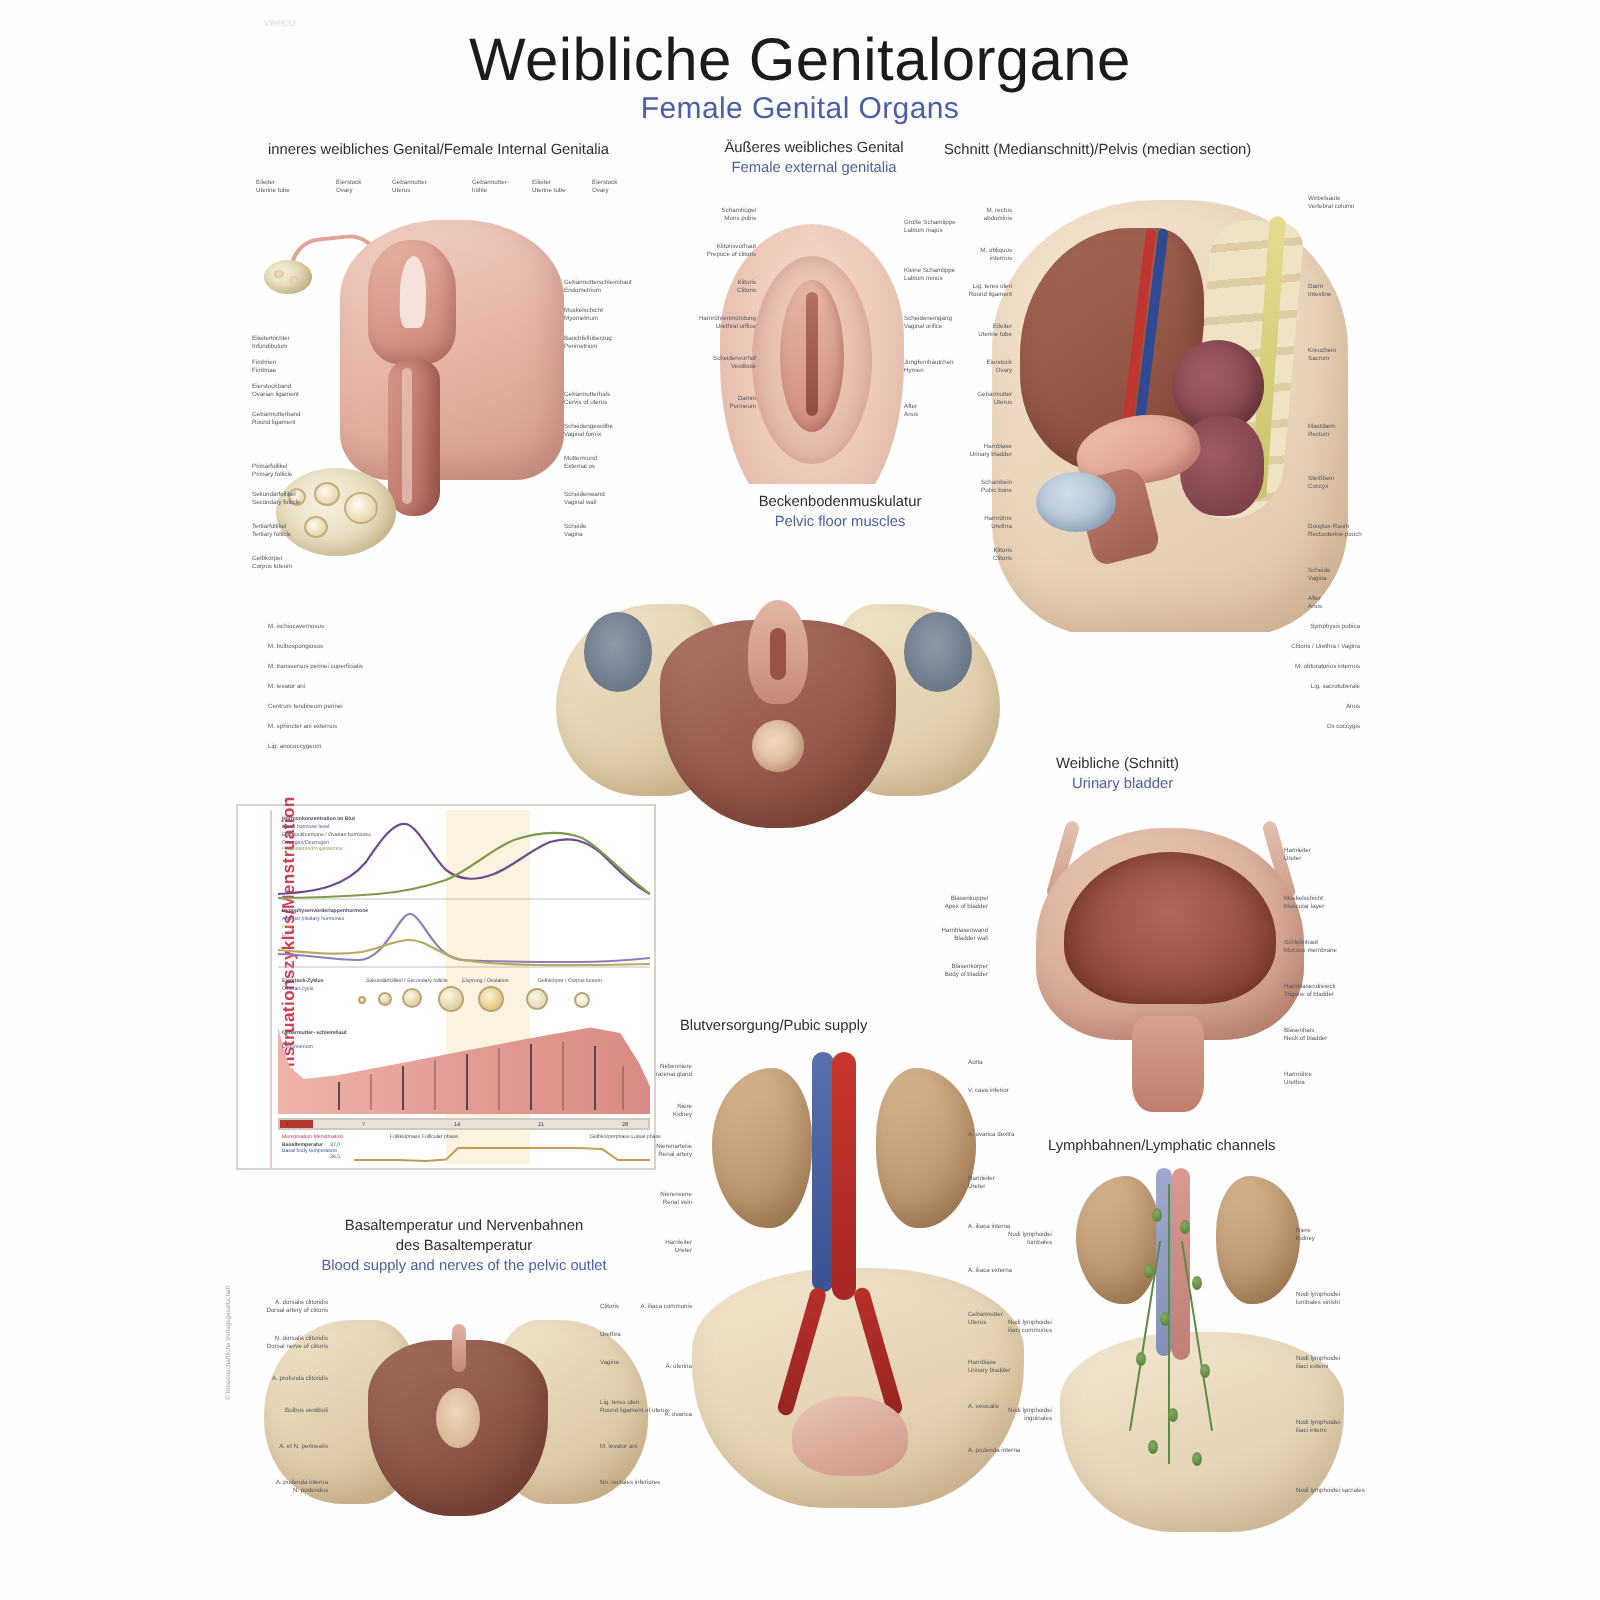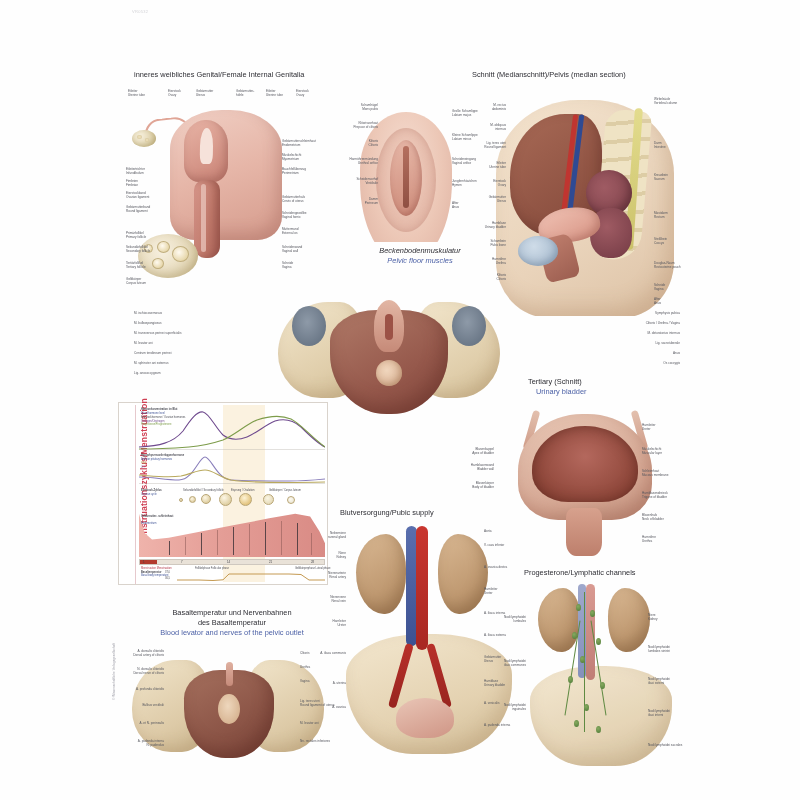--- a/index.html
+++ b/index.html
@@ -376,52 +376,58 @@
     transform: rotate(-90deg); transform-origin: left top;
     font-size:3.2px; color:#9a9aa4; white-space:nowrap;
   }
 </style>
 </head>
 <body>
 
 <div id="poster">
 
   <div class="corner-code">VR0532</div>
+  <div class="main-title">Weibliche Genitalorgane</div>
+  <div class="sub-title">Female Genital Organs</div>
 
   <div class="sec-head" style="left:134px; top:70px;">
     <span class="de">inneres weibliches Genital/Female Internal Genitalia</span>
   </div>
 
+  <div class="sec-head ctr" style="left:336px; top:69px; width:142px;">
+    <div class="de">Äußeres weibliches Genital</div>
+    <div class="en">Female external genitalia</div>
+  </div>
 
   <div class="sec-head" style="left:472px; top:70px;">
     <span class="de">Schnitt (Medianschnitt)/Pelvis (median section)</span>
   </div>
 
-  <div class="sec-head ctr" style="left:332px; top:246px; width:176px;font-style:italic;">
+  <div class="sec-head ctr" style="left:332px; top:246px; width:176px;">
     <div class="de">Beckenbodenmuskulatur</div>
     <div class="en">Pelvic floor muscles</div>
   </div>
 
   <div class="sec-head" style="left:528px; top:377px;">
-    <div class="de">Tertiary (Schnitt)</div>
+    <div class="de">Weibliche (Schnitt)</div>
     <div class="en" style="padding-left:8px;">Urinary bladder</div>
   </div>
 
   <div class="sec-head" style="left:340px; top:508px;">
     <span class="de">Blutversorgung/Pubic supply</span>
   </div>
 
   <div class="sec-head" style="left:524px; top:568px;">
-    <span class="de">Progesterone/Lymphatic channels</span>
+    <span class="de">Lymphbahnen/Lymphatic channels</span>
   </div>
 
   <div class="sec-head ctr" style="left:120px; top:608px; width:224px; line-height:10px;">
     <div class="de">Basaltemperatur und Nervenbahnen</div>
     <div class="de">des Basaltemperatur</div>
-    <div class="en">Blood levator and nerves of the pelvic outlet</div>
+    <div class="en">Blood supply and nerves of the pelvic outlet</div>
   </div>
 
   <div class="illus" style="left:124px; top:84px; width:208px; height:216px;">
     <div class="ig-tube-l"></div>
     <div class="ig-tube-r"></div>
     <div class="ig-ov-l">
       <div class="spot" style="left:5px;top:5px;width:5px;height:4px;"></div>
       <div class="spot" style="left:13px;top:8px;width:4px;height:4px;"></div>
     </div>
     <div class="ig-ov-r">

